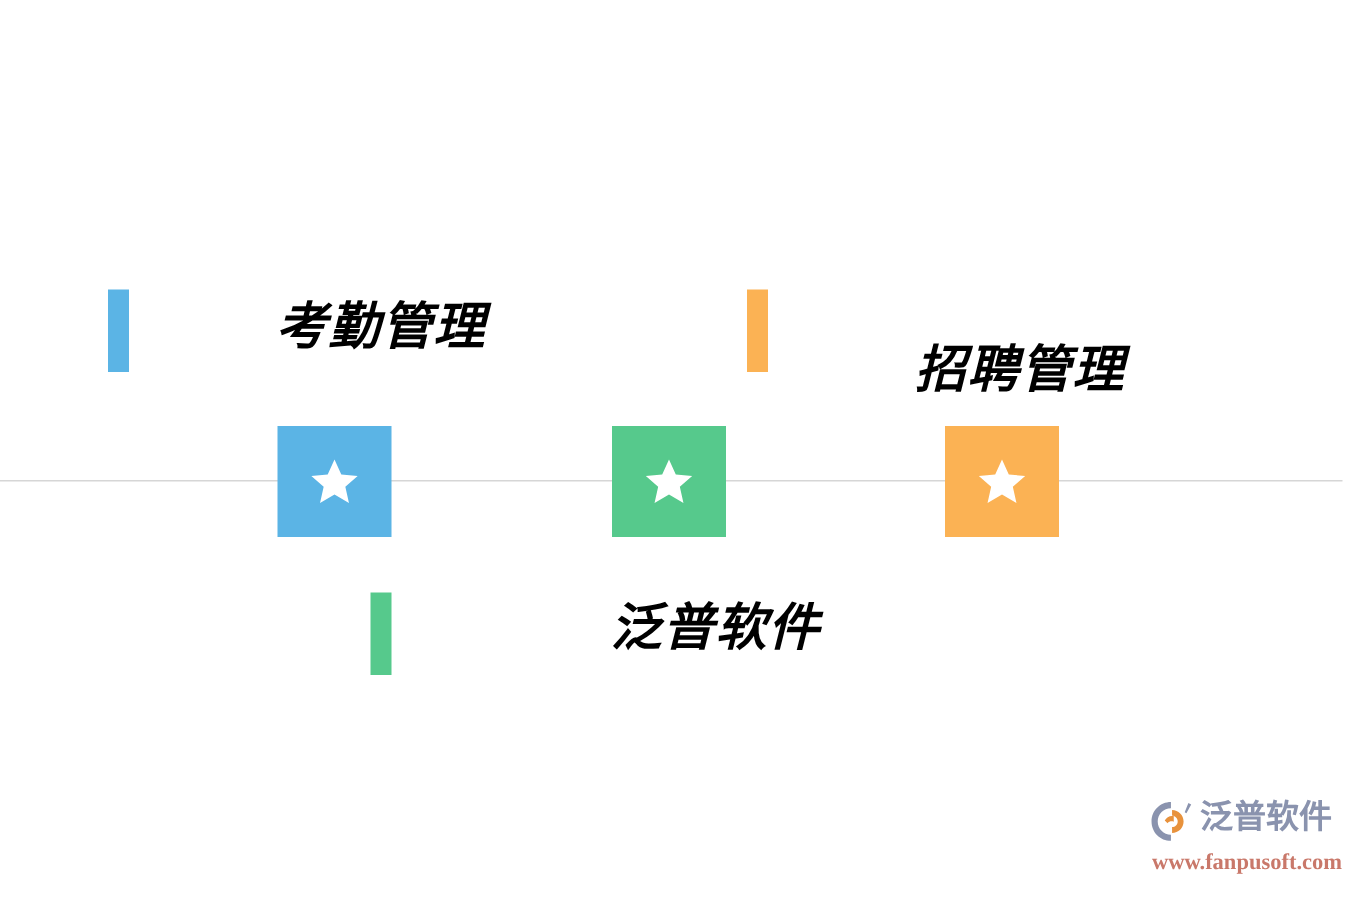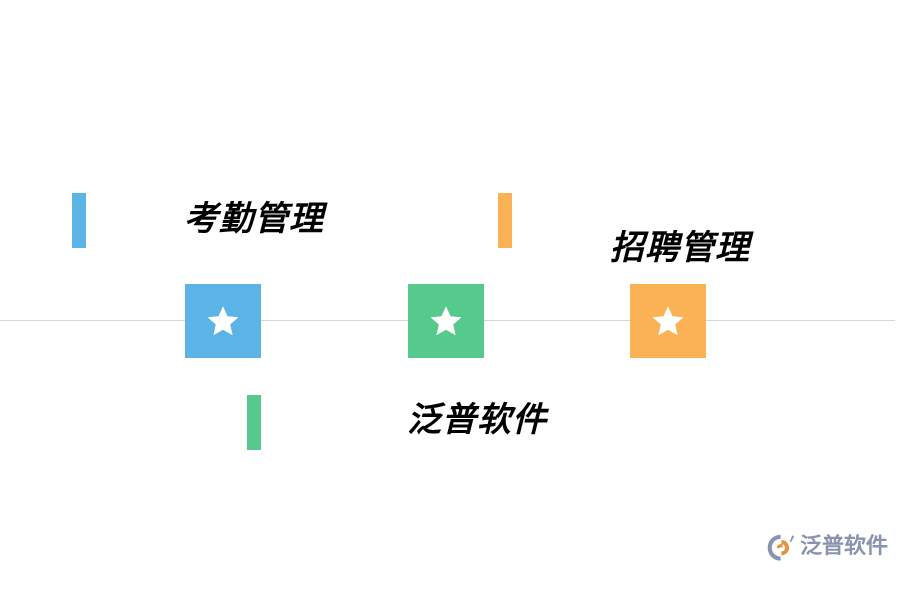--- a/index.html
+++ b/index.html
@@ -201,15 +201,16 @@
       <span class="watermark-mark">
         <svg viewBox="0 0 32 32" width="30" height="30" aria-hidden="true">
           <path d="M15.6 1.8 C7.9 1.8 1.8 7.9 1.8 15.6 C1.8 23.3 7.9 29.4 15.6 29.4 L15.6 25.0 C10.4 25.0 6.2 20.8 6.2 15.6 C6.2 10.4 10.4 6.2 15.6 6.2 Z" fill="#8A93AE"></path>
           <path d="M16.4 7.4 C20.9 7.4 24.6 11.1 24.6 15.6 C24.6 20.1 20.9 23.8 16.4 23.8 L16.4 19.6 C18.6 19.6 20.4 17.8 20.4 15.6 C20.4 13.4 18.6 11.6 16.4 11.6 Z" fill="#E8923C"></path>
           <path d="M11.2 15.0 C12.4 12.6 15.0 11.2 17.6 11.8 L17.6 15.8 C16.0 15.2 14.2 15.6 13.2 16.9 Z" fill="#E8923C"></path>
           <path d="M25.4 9.0 L28.0 2.4 L30.0 3.6 L26.6 9.8 Z" fill="#8A93AE"></path>
         </svg>
       </span>
       <span class="watermark-brand">泛普软件</span>
     </div>
+    <span class="watermark-url">www.fanpusoft.com</span>
   </div>
 
 </div>
 
 </body></html>

